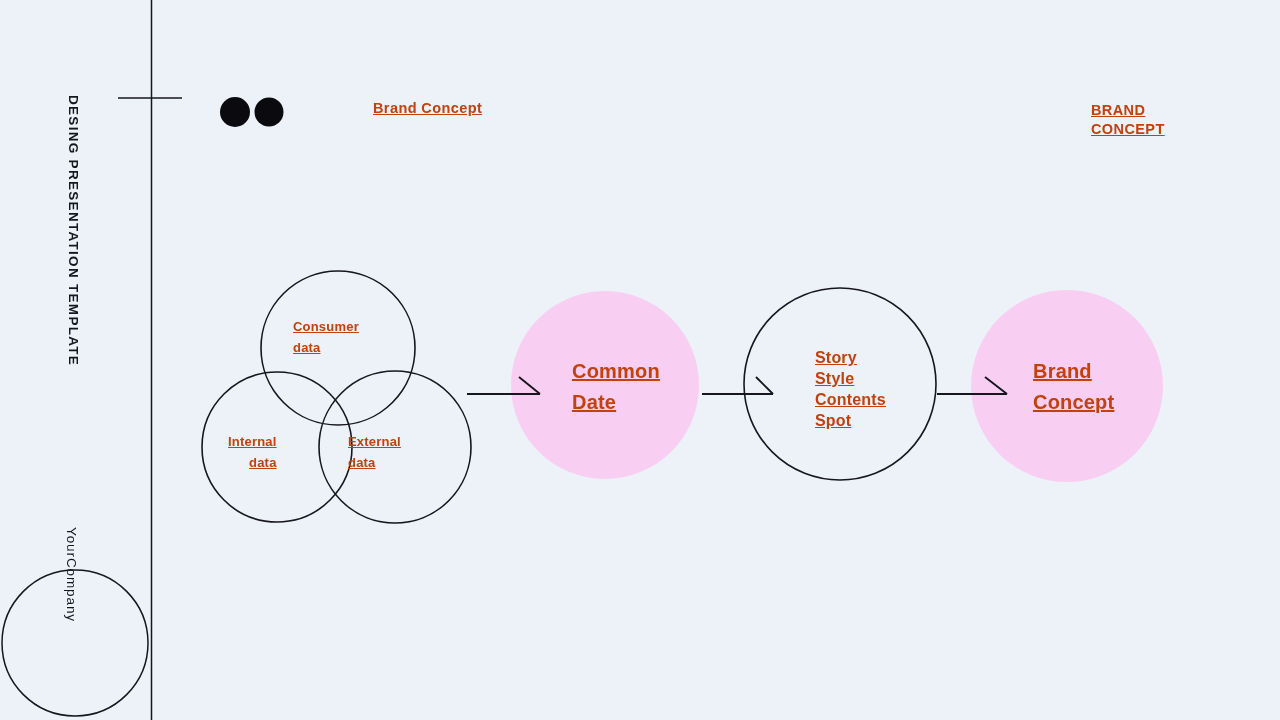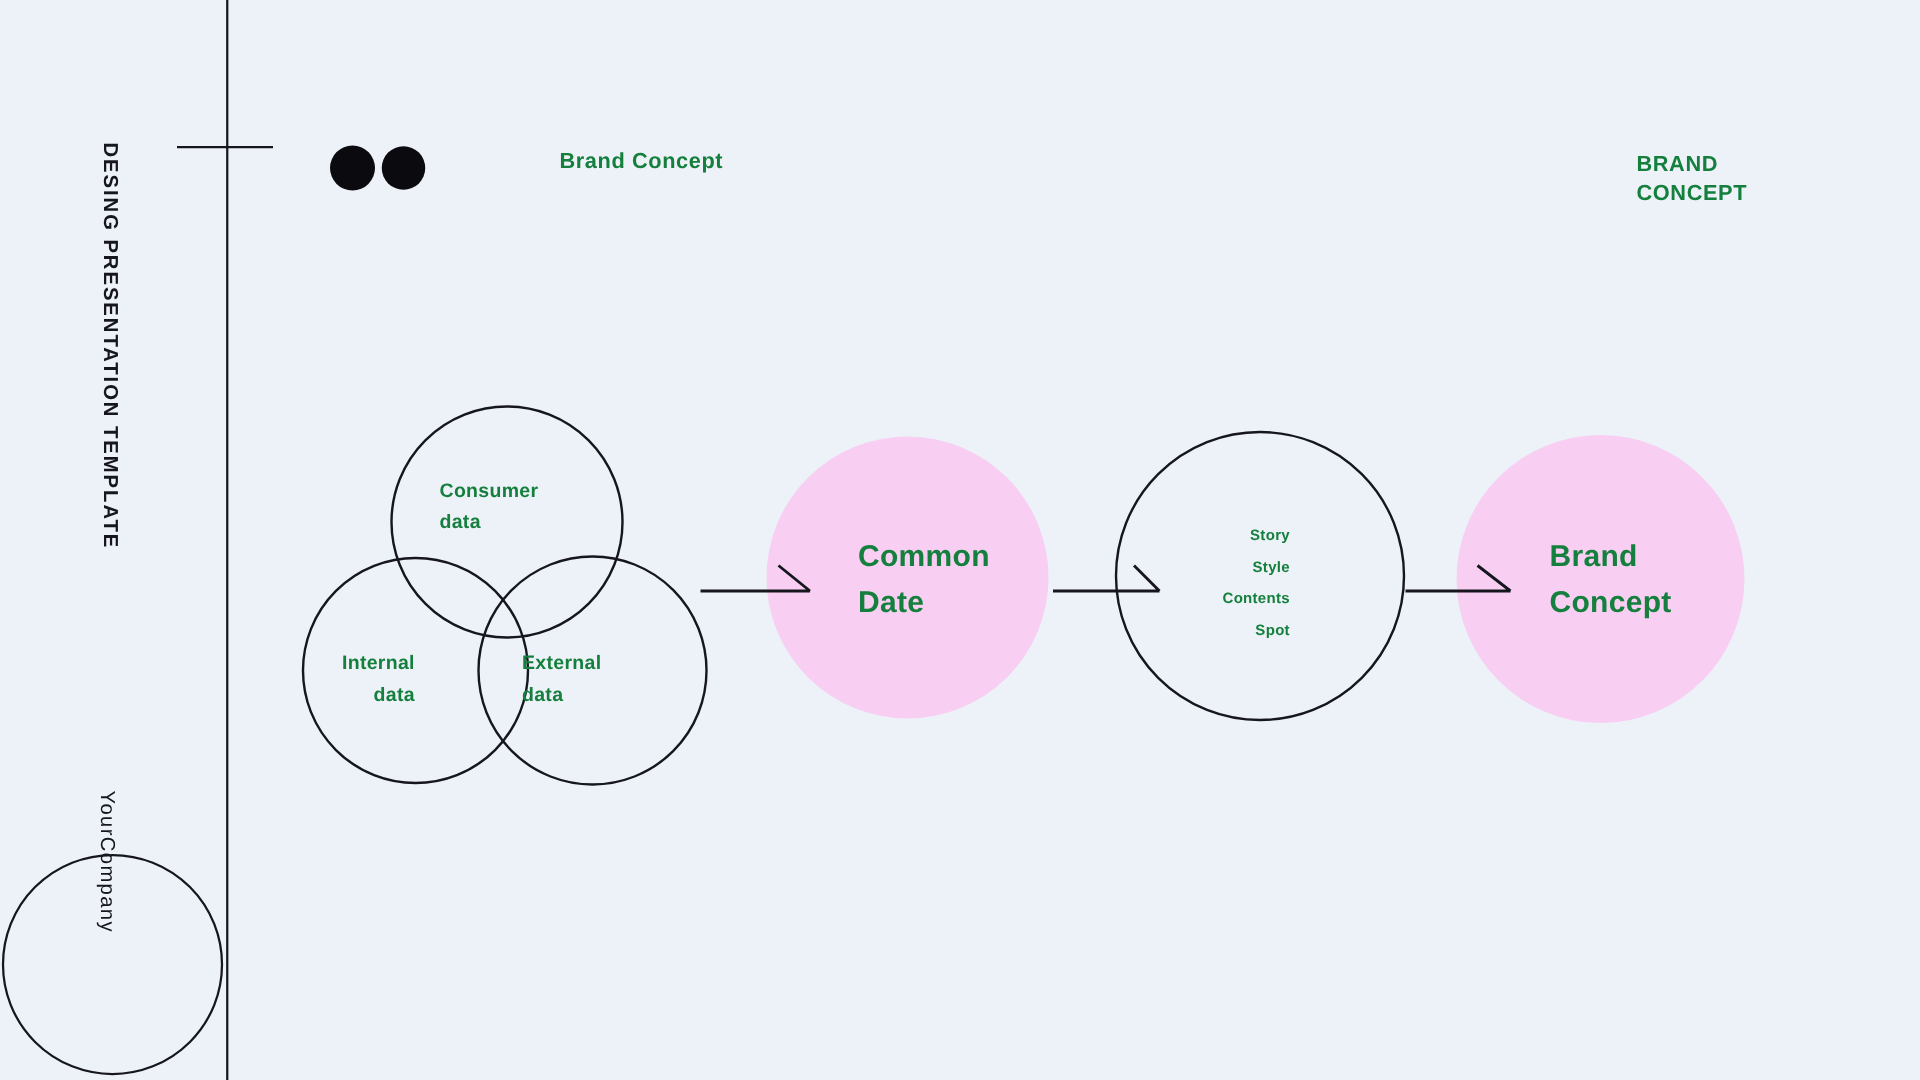--- a/index.html
+++ b/index.html
@@ -14,21 +14,21 @@
     color: #16161E;
   }
 
   .shape-layer {
     position: absolute;
     inset: 0;
     width: 1280px;
     height: 720px;
   }
 
-  .txt { position: absolute; color: #15803d; }
+  .txt { position: absolute; color: #c2410c; text-decoration: underline; }
   .pre { white-space: pre-line; }
 
   .v-text {
     position: absolute;
     writing-mode: vertical-rl;
     text-orientation: mixed;
     color: #16161E;
   }
 
   .template-label {
@@ -79,25 +79,24 @@
     font-weight: 700;
     line-height: 31px;
     letter-spacing: 0.2px;
   }
   .node-label-lg.common-date { left: 572px; top: 356px; }
   .node-label-lg.brand-concept { left: 1033px; top: 356px; }
 
   .node-label-list {
     left: 815px;
     top: 347px;
-    font-size: 10px;
+    font-size: 16px;
     font-weight: 700;
     line-height: 21px;
     letter-spacing: 0.2px;
-    text-align: right;
   }
 
   .placeholder-note {
     left: 372px;
     top: 588px;
     font-size: 21px;
     font-weight: 400;
     letter-spacing: 0.2px;
   }
 </style>

